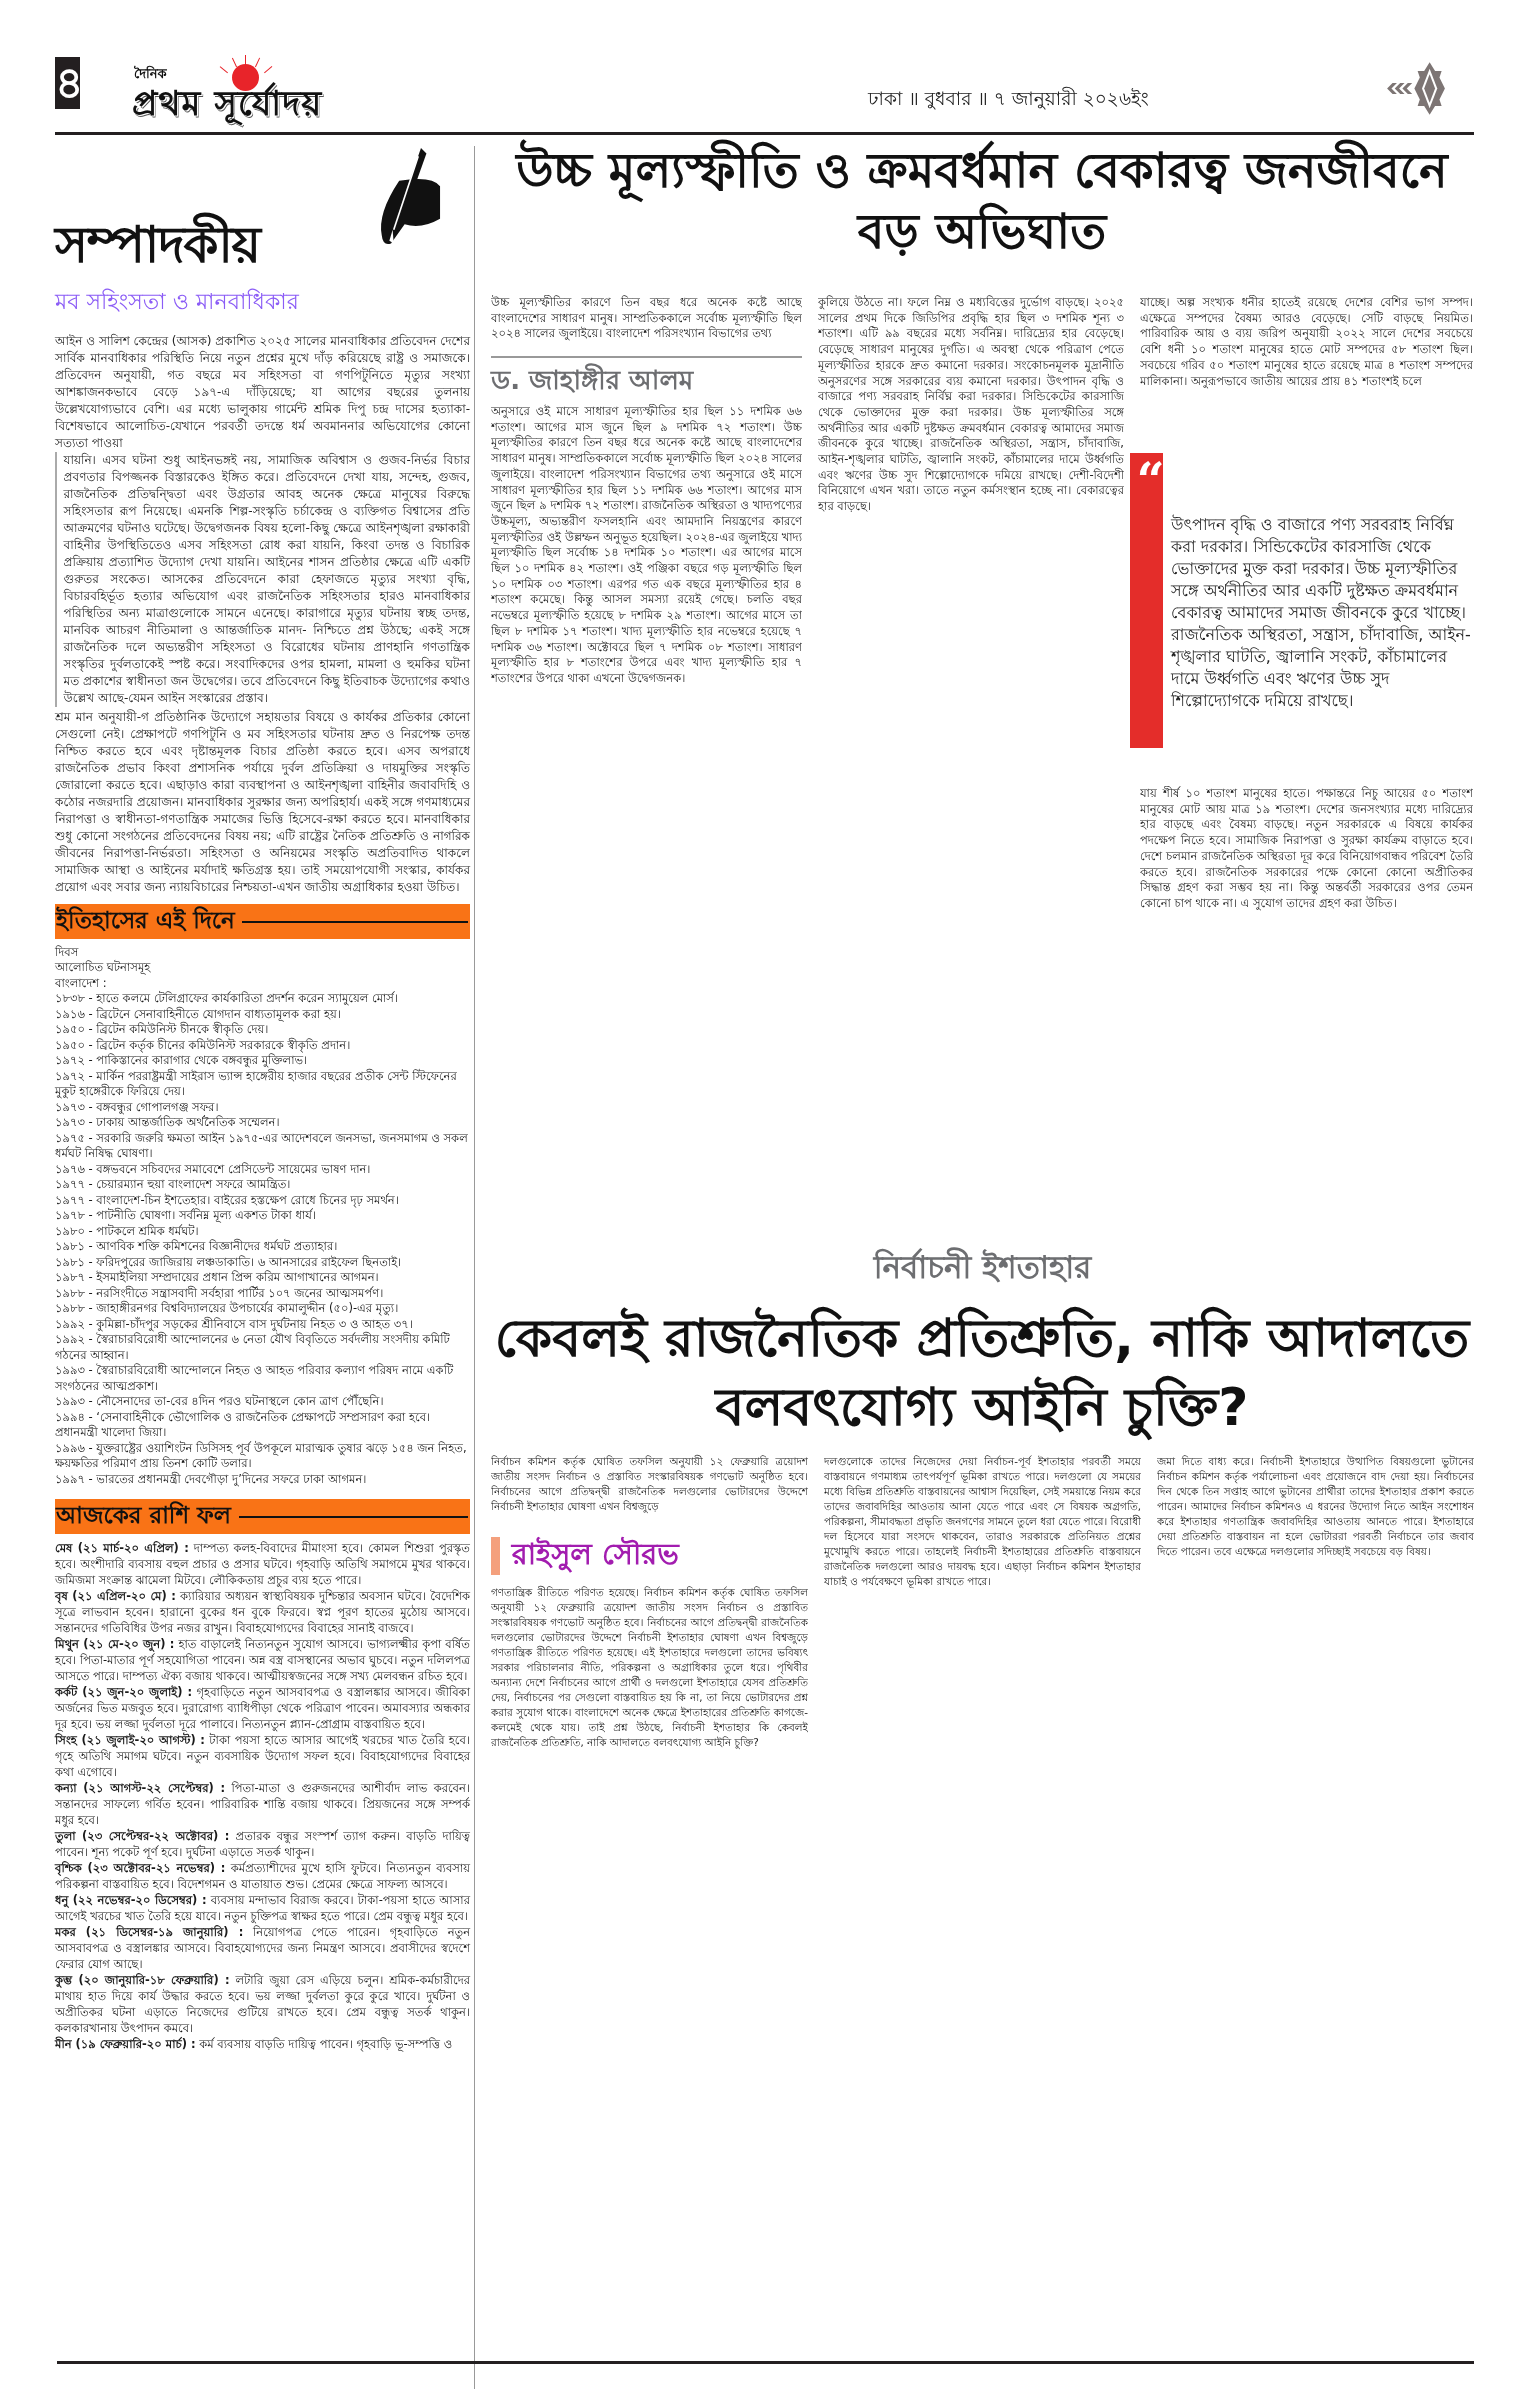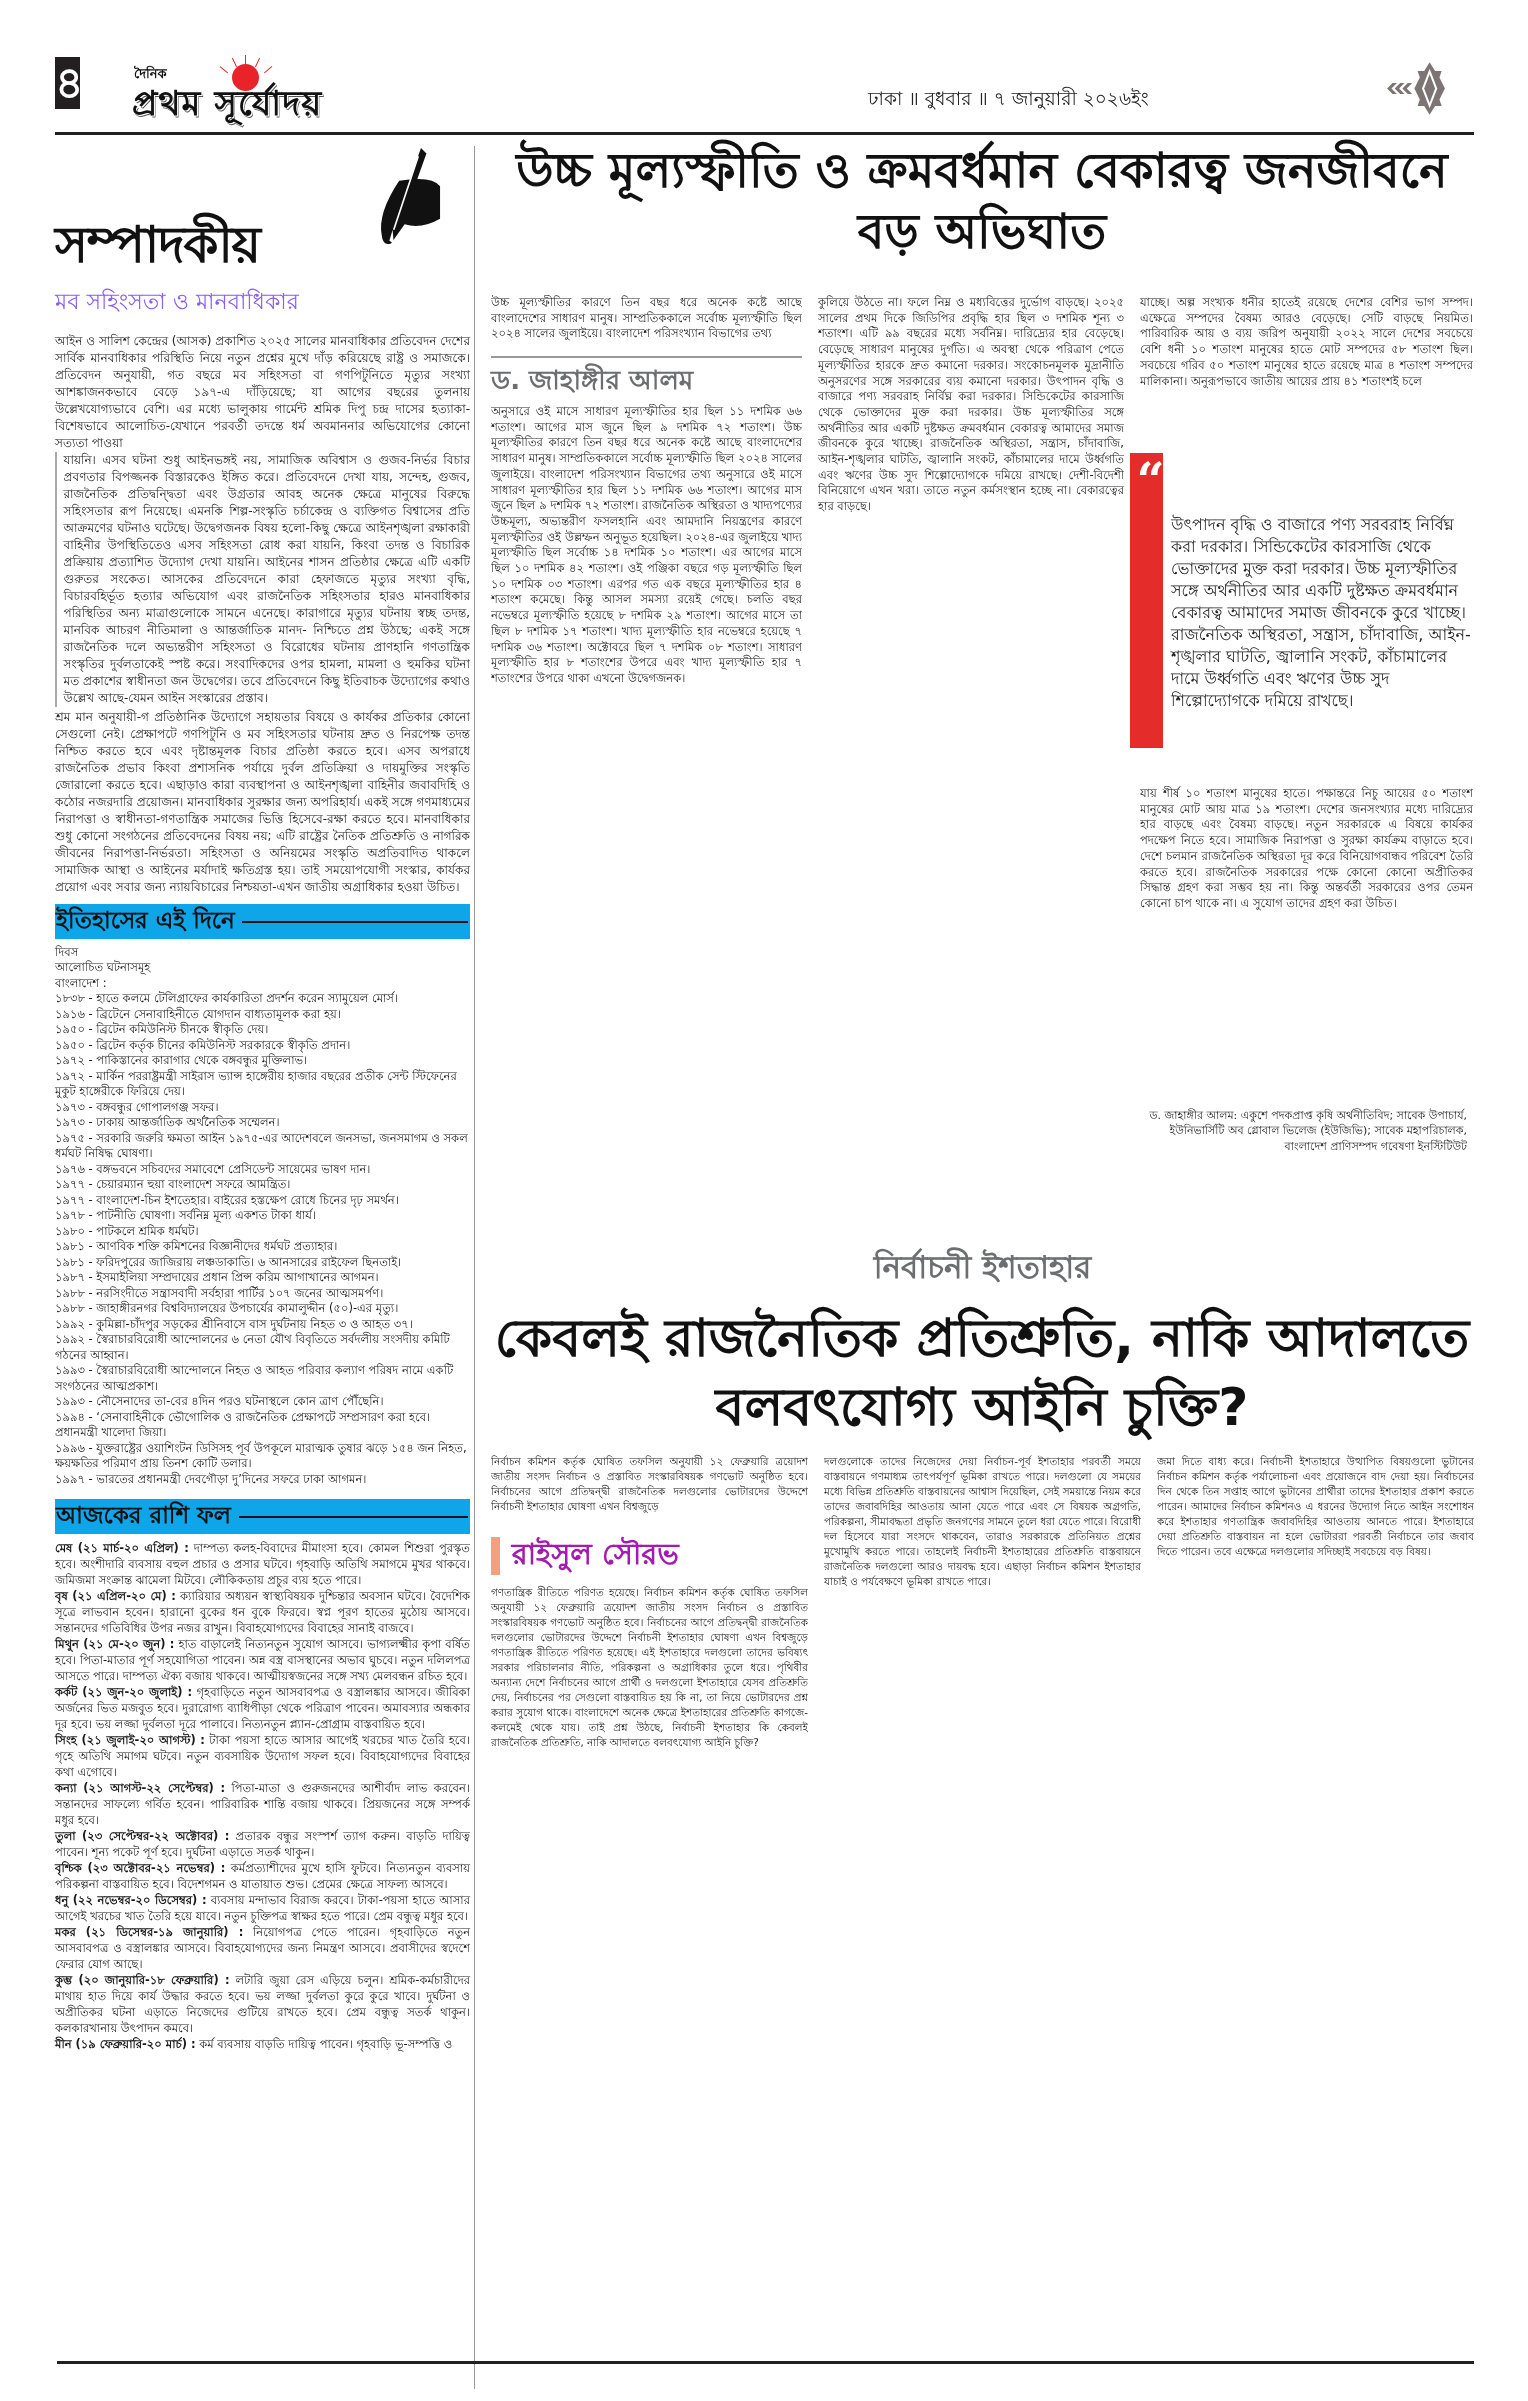--- a/index.html
+++ b/index.html
@@ -28,21 +28,21 @@
   .ed-banner { position: relative; height: 136px; }
   .ed-banner .ed-title { position: absolute; left: 0; top: 65px; font-size: 50px; font-weight: bold; font-family: "DejaVu Serif", serif; color: #111; letter-spacing: -1.1px; }
   .ed-banner .pen { position: absolute; left: 284px; top: 5.5px; width: 104px; height: 109px; }
   .ed-kicker { font-size: 22px; color: #8b5cf6; margin-top: 5.5px; }
   .ed-headline { font-size: 34px; line-height: 50px; font-weight: bold; color: #111; margin-top: 3.3px; }
   .body-text { font-size: 12px; line-height: 17px; color: #222; text-align: justify; }
   .ed-body-top { margin-top: 12px; }
   .ed-split { display: flex; margin-top: 0; }
   .ed-pull { width: 164px; font-size: 21px; line-height: 32px; color: #222; padding-top: 82px; }
   .ed-split-right { flex: 1; border-left: 2.2px double #aaa; padding-left: 6.5px; }
-  .section-bar { margin-top: 8.7px; background: #0ea5e9; height: 35px; display: flex; align-items: center; padding-left: 1.1px; }
+  .section-bar { margin-top: 8.7px; background: #f97316; height: 35px; display: flex; align-items: center; padding-left: 1.1px; }
   .section-bar .sb-title { font-size: 23px; font-weight: bold; color: #111; white-space: nowrap; }
   .section-bar .sb-line { flex: 1; height: 2.2px; background: #111; margin: 0 2.2px 0 7.6px; }
   .history { font-size: 11.5px; line-height: 15.5px; margin-top: 5.5px; }
   .history div { margin: 0; }
   .rashi { font-size: 11.5px; line-height: 16px; margin-top: 5.5px; text-align: justify; }
   .rashi .sign { font-weight: bold; }
   .rule-bottom { left: 57px; top: 2361px; width: 1417px; height: 2.7px; background: #231f20; }
 
   
   .a1-title { left: 491px; top: 140px; width: 982px; text-align: center; font-size: 48px; line-height: 61px; font-weight: bold; color: #111; }
@@ -181,21 +181,20 @@
   <p class="col" style="left:327px;width:306px;height:939px;">কুলিয়ে উঠতে না। ফলে নিম্ন ও মধ্যবিত্তের দুর্ভোগ বাড়ছে। ২০২৫ সালের প্রথম দিকে জিডিপির প্রবৃদ্ধি হার ছিল ৩ দশমিক শূন্য ৩ শতাংশ। এটি ৯৯ বছরের মধ্যে সর্বনিম্ন। দারিদ্র্যের হার বেড়েছে। বেড়েছে সাধারণ মানুষের দুর্গতি। এ অবস্থা থেকে পরিত্রাণ পেতে মূল্যস্ফীতির হারকে দ্রুত কমানো দরকার। সংকোচনমূলক মুদ্রানীতি অনুসরণের সঙ্গে সরকারের ব্যয় কমানো দরকার। উৎপাদন বৃদ্ধি ও বাজারে পণ্য সরবরাহ নির্বিঘ্ন করা দরকার। সিন্ডিকেটের কারসাজি থেকে ভোক্তাদের মুক্ত করা দরকার। উচ্চ মূল্যস্ফীতির সঙ্গে অর্থনীতির আর একটি দুষ্টক্ষত ক্রমবর্ধমান বেকারত্ব আমাদের সমাজ জীবনকে কুরে খাচ্ছে। রাজনৈতিক অস্থিরতা, সন্ত্রাস, চাঁদাবাজি, আইন-শৃঙ্খলার ঘাটতি, জ্বালানি সংকট, কাঁচামালের দামে উর্ধ্বগতি এবং ঋণের উচ্চ সুদ শিল্পোদ্যোগকে দমিয়ে রাখছে। দেশী-বিদেশী বিনিয়োগে এখন খরা। তাতে নতুন কর্মসংস্থান হচ্ছে না। বেকারত্বের হার বাড়ছে।</p>
   <p class="col" style="left:649px;width:333px;height:142px;">যাচ্ছে। অল্প সংখ্যক ধনীর হাতেই রয়েছে দেশের বেশির ভাগ সম্পদ। এক্ষেত্রে সম্পদের বৈষম্য আরও বেড়েছে। সেটি বাড়ছে নিয়মিত। পারিবারিক আয় ও ব্যয় জরিপ অনুযায়ী ২০২২ সালে দেশের সবচেয়ে বেশি ধনী ১০ শতাংশ মানুষের হাতে মোট সম্পদের ৫৮ শতাংশ ছিল। সবচেয়ে গরিব ৫০ শতাংশ মানুষের হাতে রয়েছে মাত্র ৪ শতাংশ সম্পদের মালিকানা। অনুরূপভাবে জাতীয় আয়ের প্রায় ৪১ শতাংশই চলে</p>
 
   <div class="pull-box">
     <div class="pull-bar"></div>
     <div class="pull-quote-mark">“</div>
     <div class="pull-text">উৎপাদন বৃদ্ধি ও বাজারে পণ্য সরবরাহ নির্বিঘ্ন করা দরকার। সিন্ডিকেটের কারসাজি থেকে ভোক্তাদের মুক্ত করা দরকার। উচ্চ মূল্যস্ফীতির সঙ্গে অর্থনীতির আর একটি দুষ্টক্ষত ক্রমবর্ধমান বেকারত্ব আমাদের সমাজ জীবনকে কুরে খাচ্ছে। রাজনৈতিক অস্থিরতা, সন্ত্রাস, চাঁদাবাজি, আইন-শৃঙ্খলার ঘাটতি, জ্বালানি সংকট, কাঁচামালের দামে উর্ধ্বগতি এবং ঋণের উচ্চ সুদ শিল্পোদ্যোগকে দমিয়ে রাখছে।</div>
   </div>
 
   <p class="col" style="left:649px;top:491px;width:333px;height:311px;">যায় শীর্ষ ১০ শতাংশ মানুষের হাতে। পক্ষান্তরে নিচু আয়ের ৫০ শতাংশ মানুষের মোট আয় মাত্র ১৯ শতাংশ। দেশের জনসংখ্যার মধ্যে দারিদ্র্যের হার বাড়ছে এবং বৈষম্য বাড়ছে। নতুন সরকারকে এ বিষয়ে কার্যকর পদক্ষেপ নিতে হবে। সামাজিক নিরাপত্তা ও সুরক্ষা কার্যক্রম বাড়াতে হবে। দেশে চলমান রাজনৈতিক অস্থিরতা দূর করে বিনিয়োগবান্ধব পরিবেশ তৈরি করতে হবে। রাজনৈতিক সরকারের পক্ষে কোনো কোনো অপ্রীতিকর সিদ্ধান্ত গ্রহণ করা সম্ভব হয় না। কিন্তু অন্তর্বর্তী সরকারের ওপর তেমন কোনো চাপ থাকে না। এ সুযোগ তাদের গ্রহণ করা উচিত।</p>
-  <div class="author-note">ড. জাহাঙ্গীর আলম: একুশে পদকপ্রাপ্ত কৃষি অর্থনীতিবিদ; সাবেক উপাচার্য, ইউনিভার্সিটি অব গ্লোবাল ভিলেজ (ইউজিভি); সাবেক মহাপরিচালক, বাংলাদেশ প্রাণিসম্পদ গবেষণা ইনস্টিটিউট</div>
 </div>
 
 <div class="abs a2-kicker">নির্বাচনী ইশতাহার</div>
 <div class="abs a2-title">কেবলই রাজনৈতিক প্রতিশ্রুতি, নাকি আদালতে বলবৎযোগ্য আইনি চুক্তি?</div>
 
 <div class="abs a2-cols">
   <p class="col small-text" style="left:0;width:317px;height:76px;">নির্বাচন কমিশন কর্তৃক ঘোষিত তফসিল অনুযায়ী ১২ ফেব্রুয়ারি ত্রয়োদশ জাতীয় সংসদ নির্বাচন ও প্রস্তাবিত সংস্কারবিষয়ক গণভোট অনুষ্ঠিত হবে। নির্বাচনের আগে প্রতিদ্বন্দ্বী রাজনৈতিক দলগুলোর ভোটারদের উদ্দেশে নির্বাচনী ইশতাহার ঘোষণা এখন বিশ্বজুড়ে</p>
   <div class="byline2">
     <span class="orange"></span>
     <span class="name">রাইসুল সৌরভ</span>

